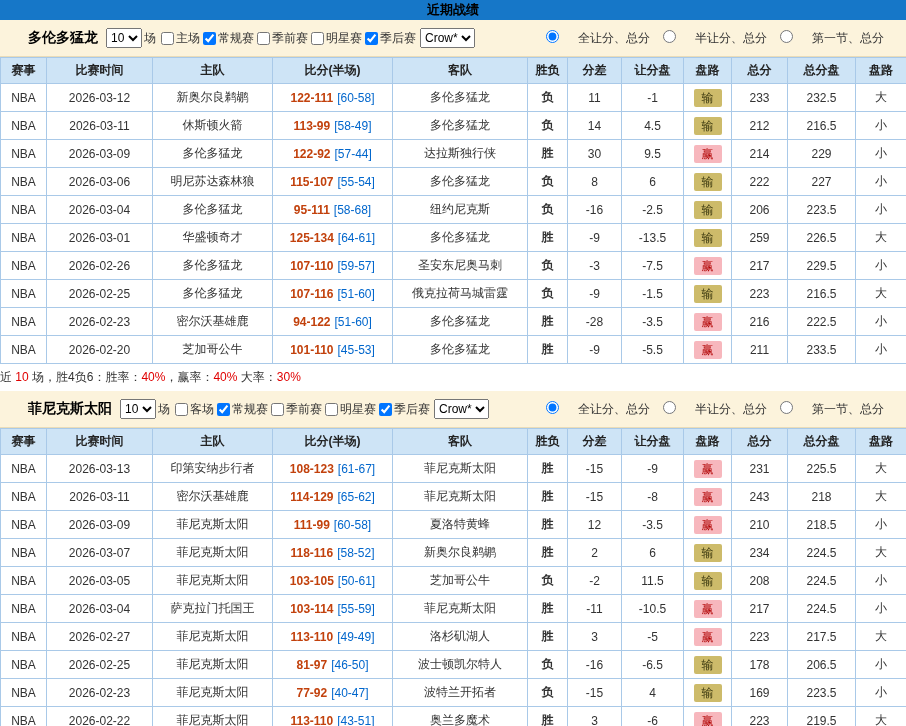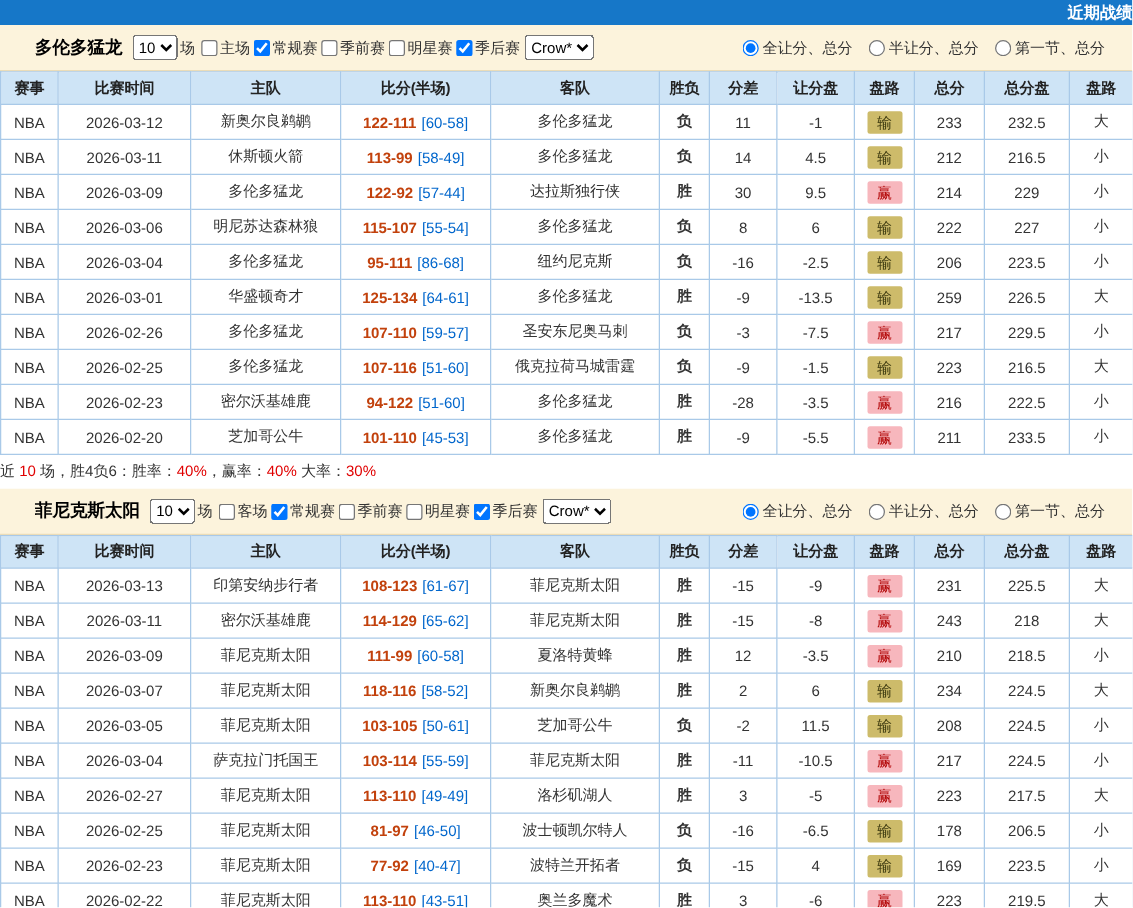--- a/index.html
+++ b/index.html
@@ -1,29 +1,29 @@
 <!DOCTYPE html>
 <html><head>
 <meta charset="utf-8">
 <style>
   html,body{margin:0;padding:0;}
   body{width:906px;background:#fff;font-family:"Liberation Sans","DejaVu Sans",sans-serif;}
   .page{width:906px;height:726px;overflow:hidden;background:#fff;}
-  .top-bar{height:20px;line-height:20px;background:#1677C8;color:#ffffff;font-size:13px;font-weight:bold;text-align:right;}
+  .top-bar{height:20px;line-height:20px;background:#1677C8;color:#000000;font-size:13px;font-weight:bold;text-align:center;}
   .section-header{display:flex;align-items:center;height:36px;background:#FCF3DC;border-bottom:1px solid #EADCB8;font-size:12px;color:#333;padding:0 12px 0 28px;}
   .team-name{font-weight:bold;font-size:14px;color:#000;margin-right:8px;white-space:nowrap;}
   select{font-size:12px;height:20px;}
   .count-select{margin-right:2px;}
   .unit-label{margin-right:3px;}
   .filter-group{display:inline-flex;}
   .filter-group label{display:inline-flex;align-items:center;margin-right:1px;cursor:pointer;white-space:nowrap;}
   .filter-group input{margin:0 2px;width:13px;height:13px;}
   .book-select{margin-left:3px;}
   .radio-group{margin-left:auto;display:inline-flex;align-items:center;padding-right:10px;}
-  .radio-group label{display:inline-flex;align-items:center;margin-left:10px;cursor:pointer;white-space:nowrap;}
+  .radio-group label{display:inline-flex;margin-left:10px;cursor:pointer;white-space:nowrap;gap:16px;}
   .radio-group input{margin:0 3px;width:13px;height:13px;}
   table.stats{width:906px;border-collapse:collapse;table-layout:fixed;font-size:12px;padding-left:12px;}
   .stats th{background:#CEE4F6;border:1px solid #A9C9E8;height:25px;font-weight:bold;color:#222;padding:0;white-space:nowrap;overflow:hidden;}
   .stats td{border:1px solid #A9C9E8;height:27px;text-align:center;color:#333;padding:0 1px;white-space:nowrap;overflow:hidden;}
   .subject{color:#009933;}
   .score-main{font-weight:bold;color:#c2410c;}
   .score-half{color:#0066CC;margin-left:4px;text-align:right;}
   .wl{color:#E00000;font-weight:bold;}
   .navy{color:#2D5C88;}
   .blue{color:#0550C0;}
@@ -168,21 +168,21 @@
             <td class="navy">6</td>
             <td><span class="badge lose">输</span></td>
             <td class="blue">222</td>
             <td class="blue">227</td>
             <td class="red">小</td>
           </tr>
           <tr>
             <td>NBA</td>
             <td>2026-03-04</td>
             <td class="subject">多伦多猛龙</td>
-            <td><span class="score-main">95-111</span><span class="score-half">[86-68]</span></td>
+            <td><span class="score-main">95-111</span><span class="score-half">[58-68]</span></td>
             <td>纽约尼克斯</td>
             <td class="wl">负</td>
             <td class="navy">-16</td>
             <td class="navy">-2.5</td>
             <td><span class="badge lose">输</span></td>
             <td class="blue">206</td>
             <td class="blue">223.5</td>
             <td class="red">小</td>
           </tr>
           <tr>

